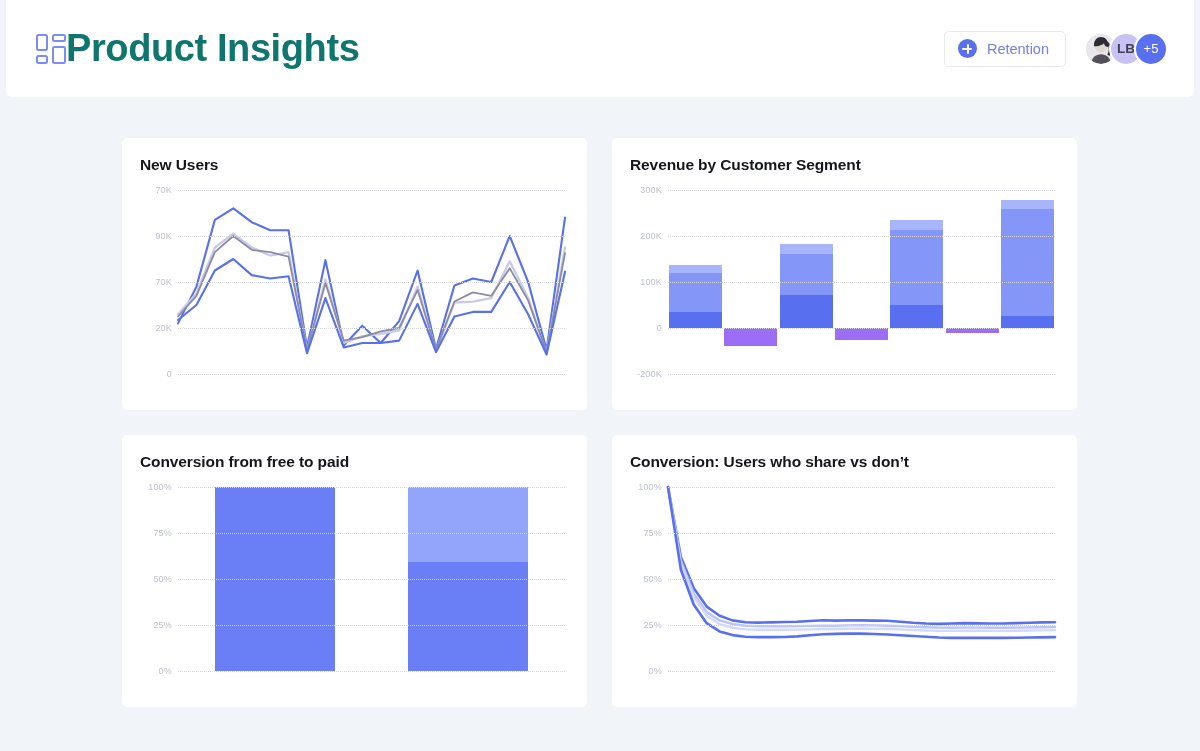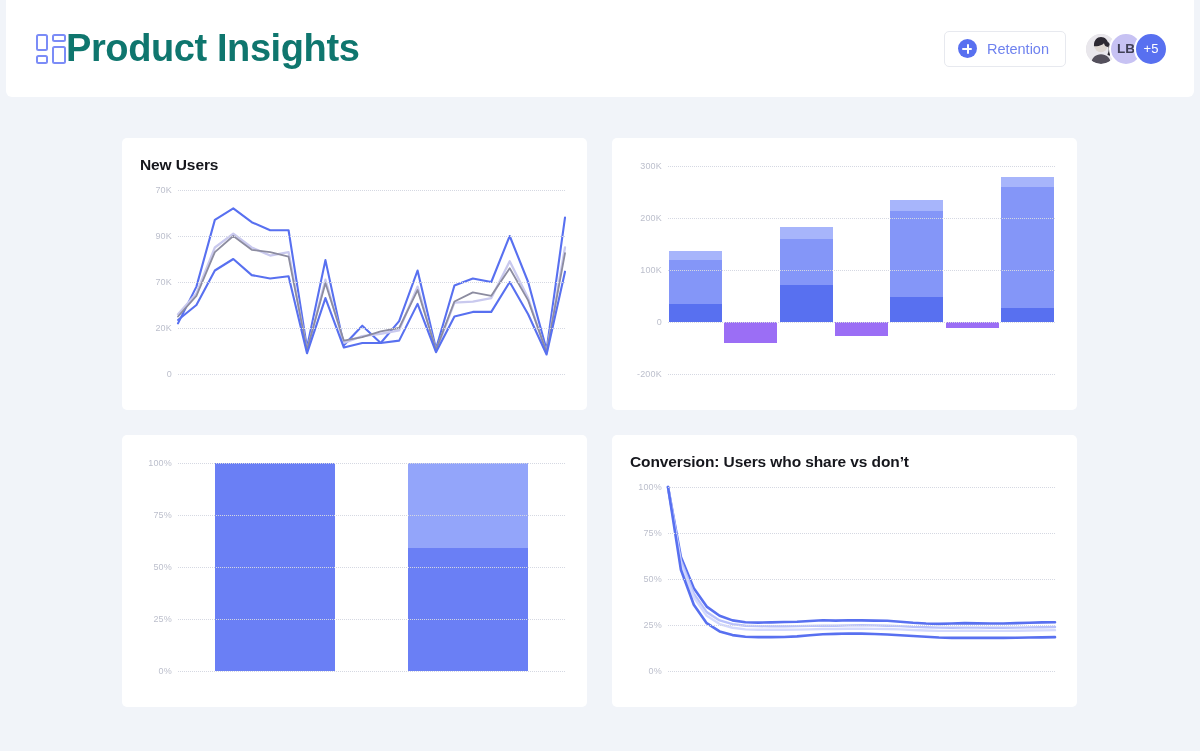--- a/index.html
+++ b/index.html
@@ -178,20 +178,21 @@
             <div class="ylab" style="top: 50%;">70K</div>
             <div class="gridline" style="top: 25%;"></div>
             <div class="ylab" style="top: 25%;">90K</div>
             <div class="gridline" style="top: 0%;"></div>
             <div class="ylab" style="top: 0%;">70K</div>
           </div>
       </div>
     </div>
 
     <div class="card">
+      <div class="card-title">Revenue by Customer Segment</div>
       <div class="plot-wrap">
         <div class="plot" id="plot-1">
           <div class="bars-layer">
               <div class="bar" style="left: 0.285714%; width: 13.7143%; top: 0px; bottom: 0px;">
                 <div class="seg" style="top: 66.25%; height: 8.75%; background: rgb(88, 112, 240);"></div>
                 <div class="seg" style="top: 45%; height: 21.25%; background: rgb(132, 150, 248);"></div>
                 <div class="seg" style="top: 40.75%; height: 4.25%; background: rgb(167, 181, 251);"></div>
               </div>
               <div class="bar" style="left: 14.5714%; width: 13.7143%; top: 0px; bottom: 0px;">
                 <div class="seg" style="top: 75%; height: 10%; background: rgb(155, 110, 245);"></div>
@@ -226,20 +227,21 @@
             <div class="ylab" style="top: 50%;">100K</div>
             <div class="gridline" style="top: 25%;"></div>
             <div class="ylab" style="top: 25%;">200K</div>
             <div class="gridline" style="top: 0%;"></div>
             <div class="ylab" style="top: 0%;">300K</div>
           </div>
       </div>
     </div>
 
     <div class="card">
+      <div class="card-title">Conversion from free to paid</div>
       <div class="plot-wrap">
         <div class="plot" id="plot-2">
           <div class="bars-layer">
               <div class="bar" style="left: 9.5%; width: 31%; top: 0px; bottom: 0px;">
                 <div class="seg" style="top: 0%; height: 100%; background: rgb(106, 127, 245);"></div>
               </div>
               <div class="bar" style="left: 59.5%; width: 31%; top: 0px; bottom: 0px;">
                 <div class="seg" style="top: 41%; height: 59%; background: rgb(106, 127, 245);"></div>
                 <div class="seg" style="top: 0%; height: 41%; background: rgb(147, 165, 250);"></div>
               </div>

